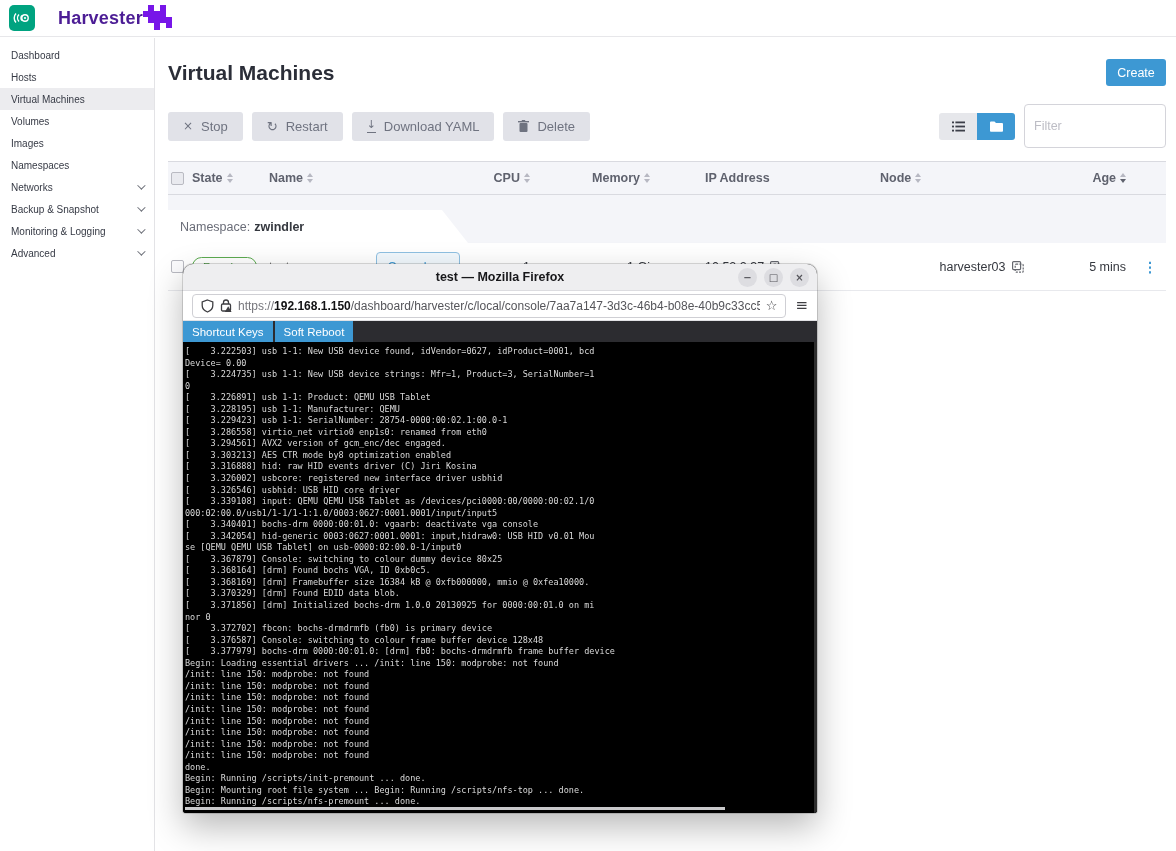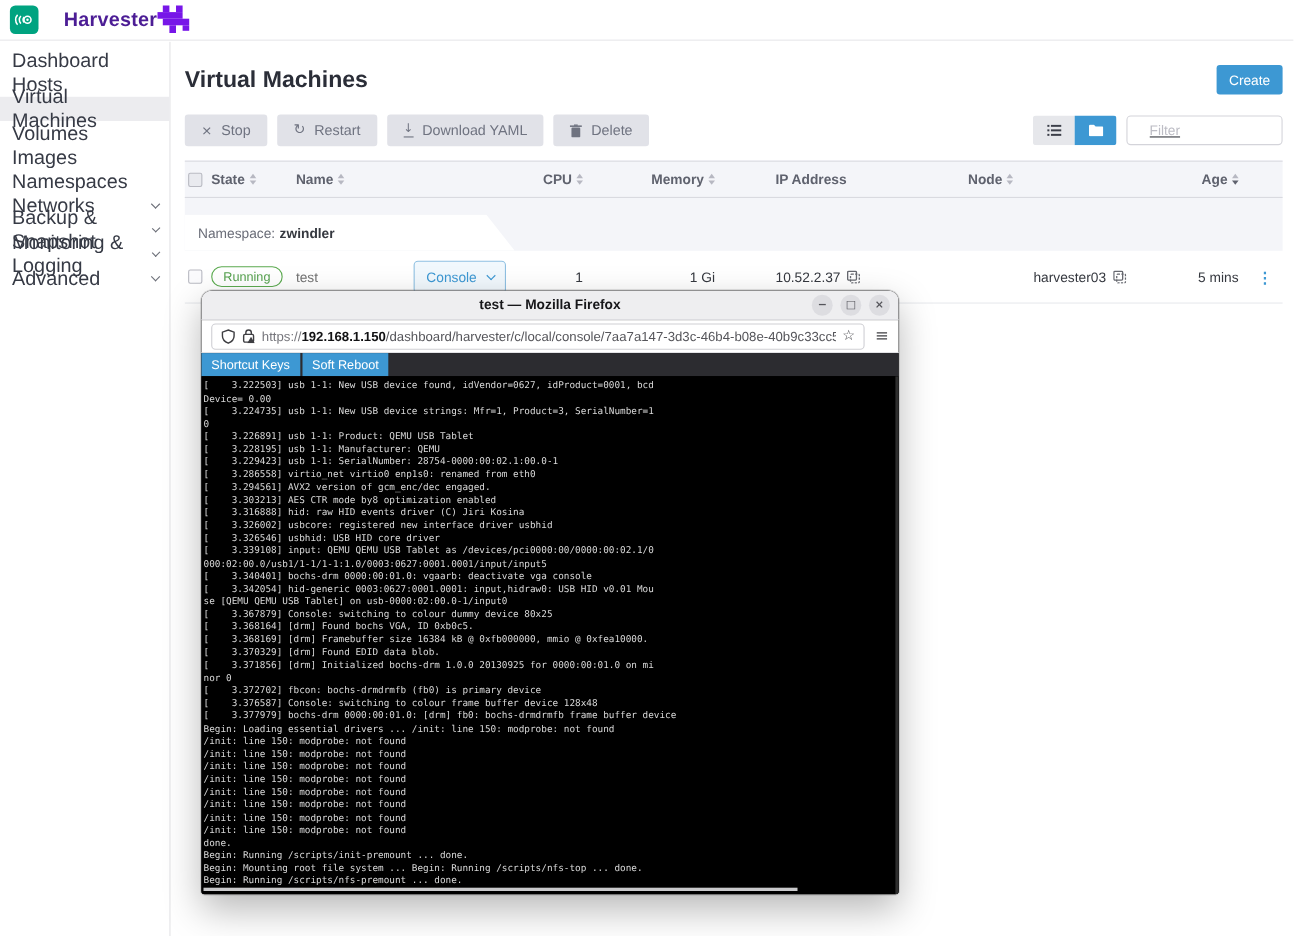--- a/index.html
+++ b/index.html
@@ -24,21 +24,21 @@
   }
   .chev { width:7px; height:7px; border-right:1.6px solid #4a4d57; border-bottom:1.6px solid #4a4d57; transform:rotate(45deg) translateY(-2px); }
   .ns-select .chev { margin-left:auto; }
 
   
   .sidebar {
     position:absolute; top:38px; left:0; bottom:0; width:155px; background:#fff;
     border-right:1px solid #e3e3e6; padding-top:6px; z-index:5;
   }
   .side-item {
-    height:22px; display:flex; align-items:center; padding:0 11px; font-size:18px; color:#363a45; cursor:pointer;
+    height:22px; display:flex; align-items:center; padding:0 11px; font-size:10px; color:#363a45; cursor:pointer;
   }
   .side-item.active { background:#ececef; }
   .side-item .chev { margin-left:auto; width:6px; height:6px; border-color:#6c6f78; }
 
   
   .main { position:absolute; left:156px; top:38px; right:0; bottom:0; padding:0 10px 0 12px; background:#fff; }
   .title-row { margin-top:21px; display:flex; align-items:center; }
   .page-title { font-size:21px; font-weight:600; color:#2b2e38; margin:0; }
   .create-btn {
     margin-left:auto; width:60px; height:27px; background:#3d98d3; color:#fff; border:none; border-radius:3px;
@@ -52,21 +52,21 @@
   }
   .bulk-btn svg { display:block; }
   .dl-glyph { position:relative; font-size:11px; line-height:10px; padding-bottom:2px; border-bottom:1.5px solid #6f7380; }
 
   .right-controls { margin-left:auto; display:flex; align-items:center; }
   .view-toggle { display:flex; border-radius:3px; overflow:hidden; margin-right:9px; }
   .view-btn { width:38px; height:27px; border:none; display:flex; align-items:center; justify-content:center; cursor:pointer; }
   .view-btn.inactive { background:#e6e7eb; }
   .view-btn.active { background:#3d98d3; }
   .filter-input {
-    width:142px; height:27px; border:1px solid #d4d4da; border-radius:4px; padding:0 20px; font-size:12.5px; font-family:inherit; color:#35383f; outline:none;text-decoration:underline;
+    width:142px; height:44px; border:1px solid #d4d4da; border-radius:4px; padding:0 9px; font-size:12.5px; font-family:inherit; color:#35383f; outline:none;
   }
   .filter-input::placeholder { color:#bdbdc5; }
 
   
   .vm-table { margin-top:13px; }
   .tgrid { display:grid; grid-template-columns:24px 72px 112px 84px 78px 120px 220px 205px 51px 1fr; align-items:center; }
   .thead {
     height:34px; background:#f4f5f9; border-top:1px solid #d9dae0; border-bottom:1px solid #d9dae0;
     font-size:12.5px; font-weight:700; color:#5f626e;
   }

